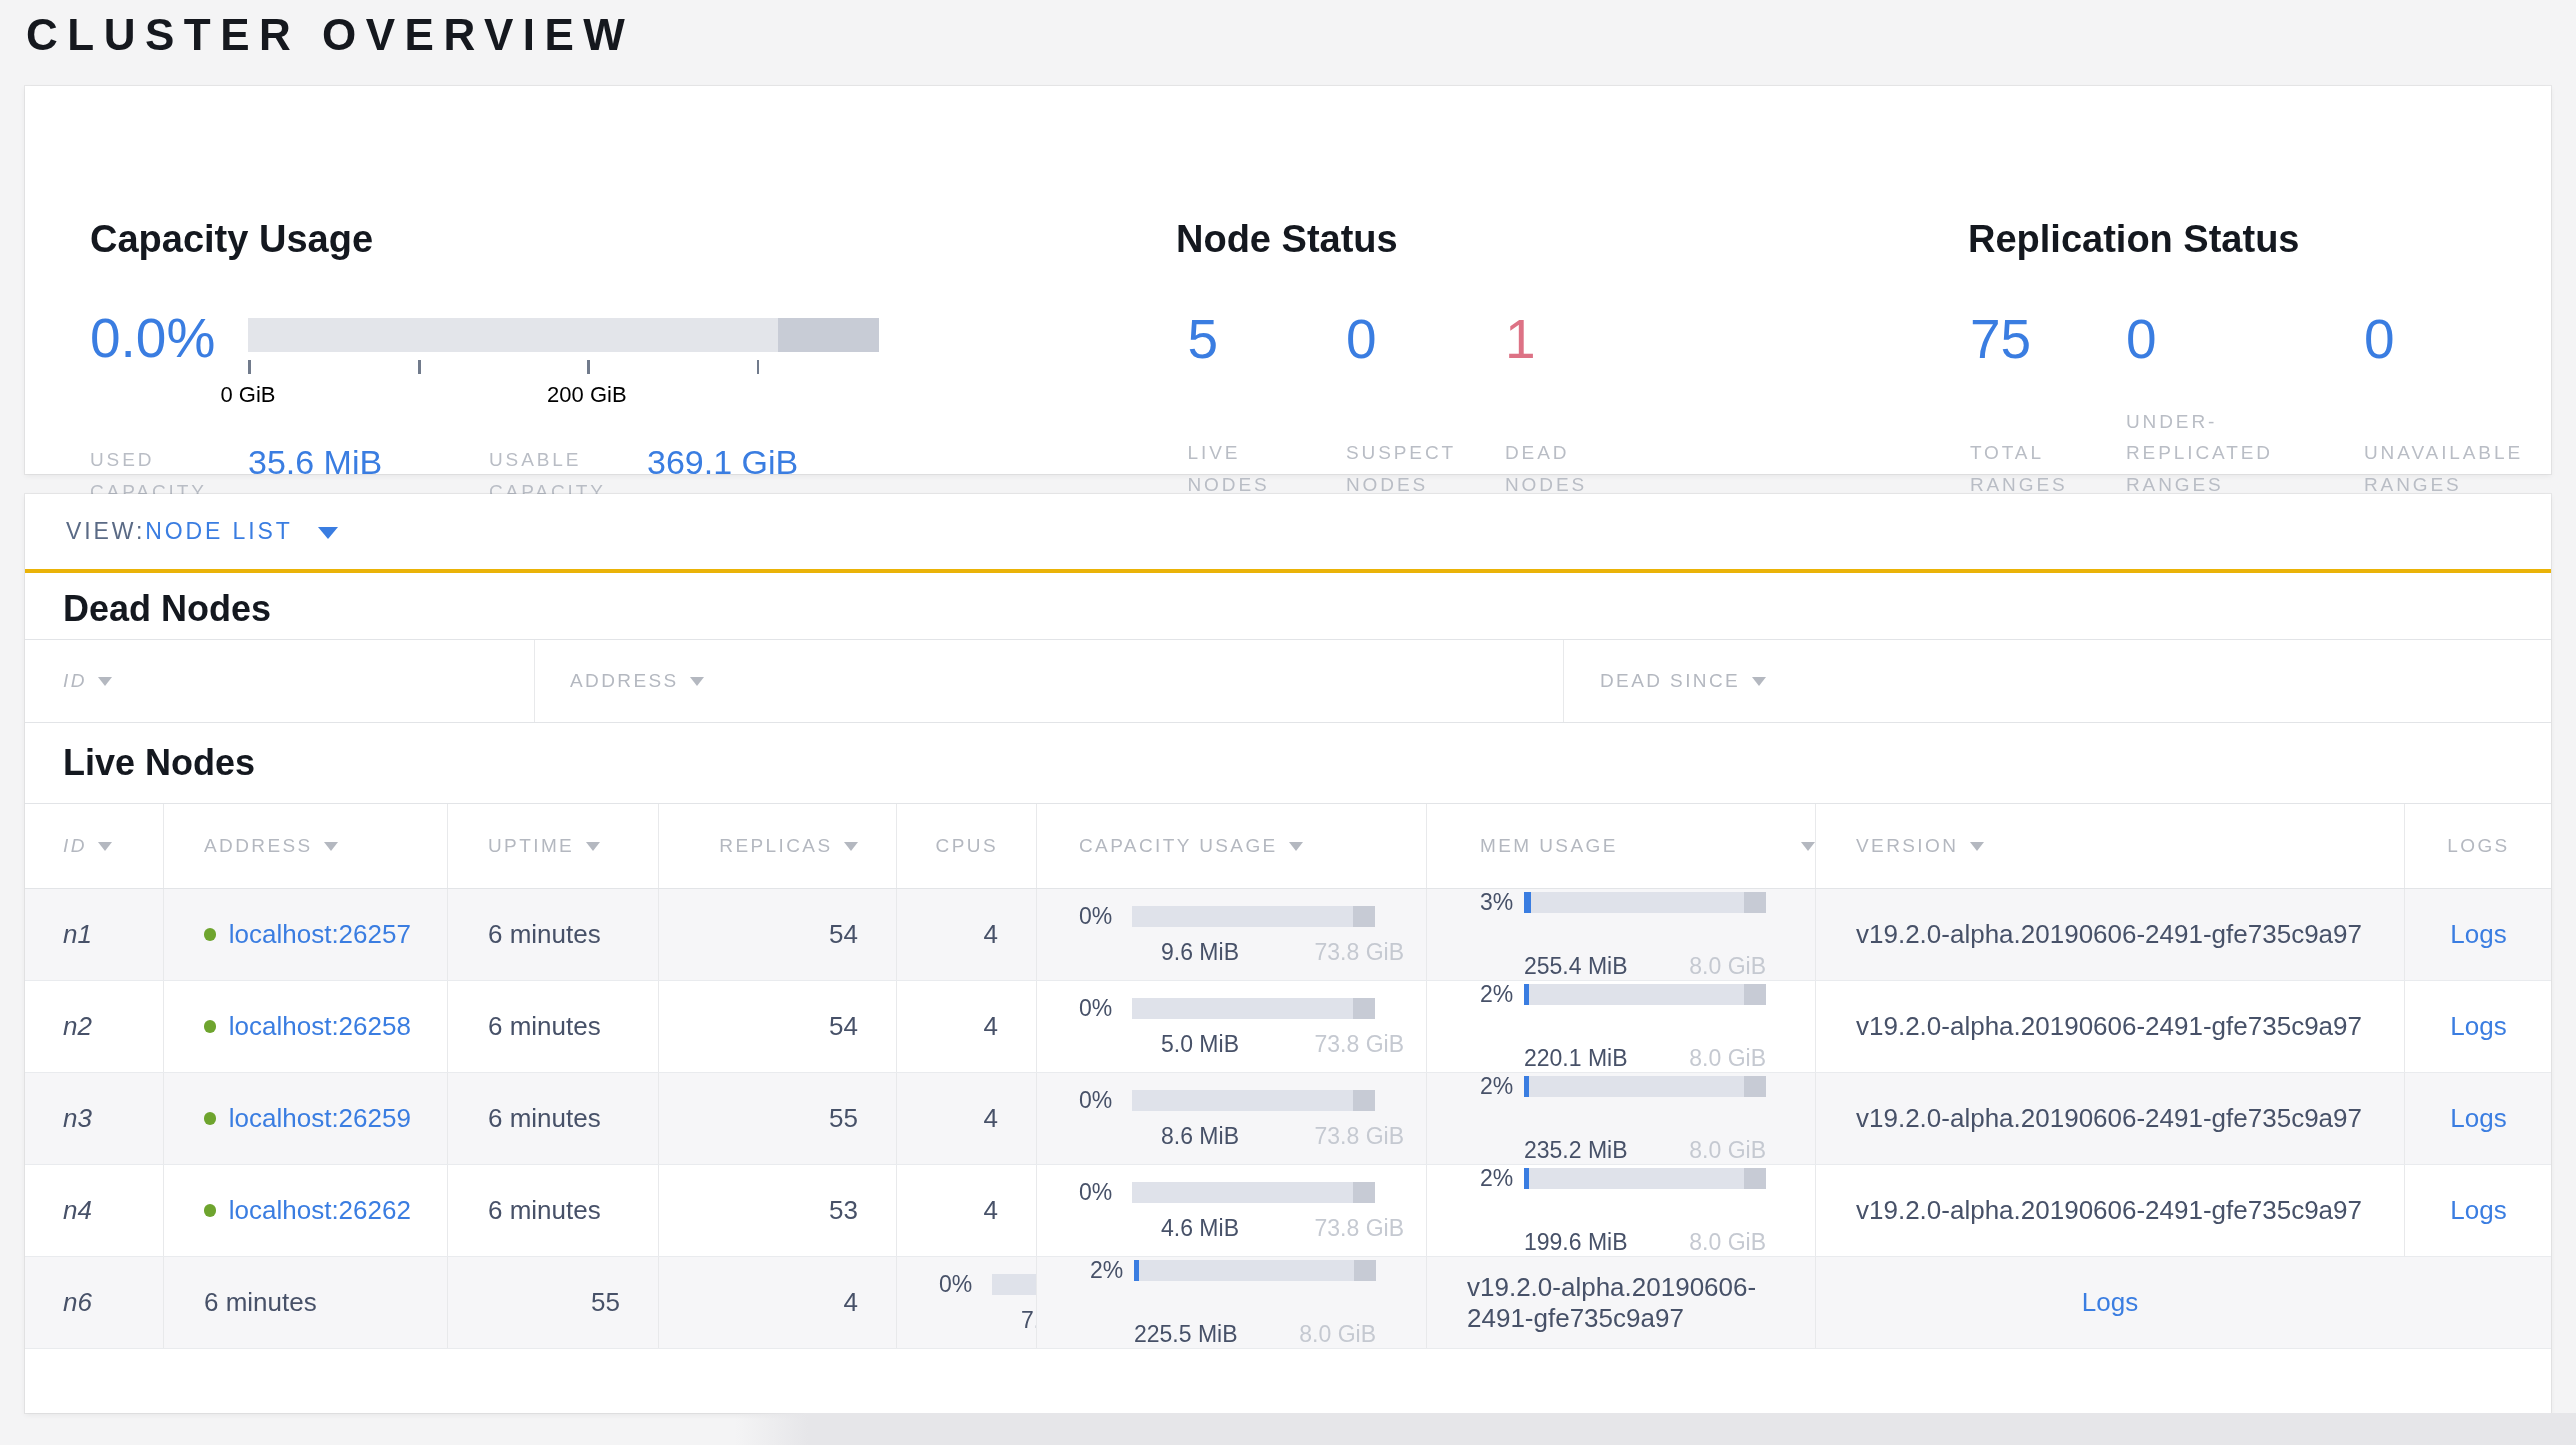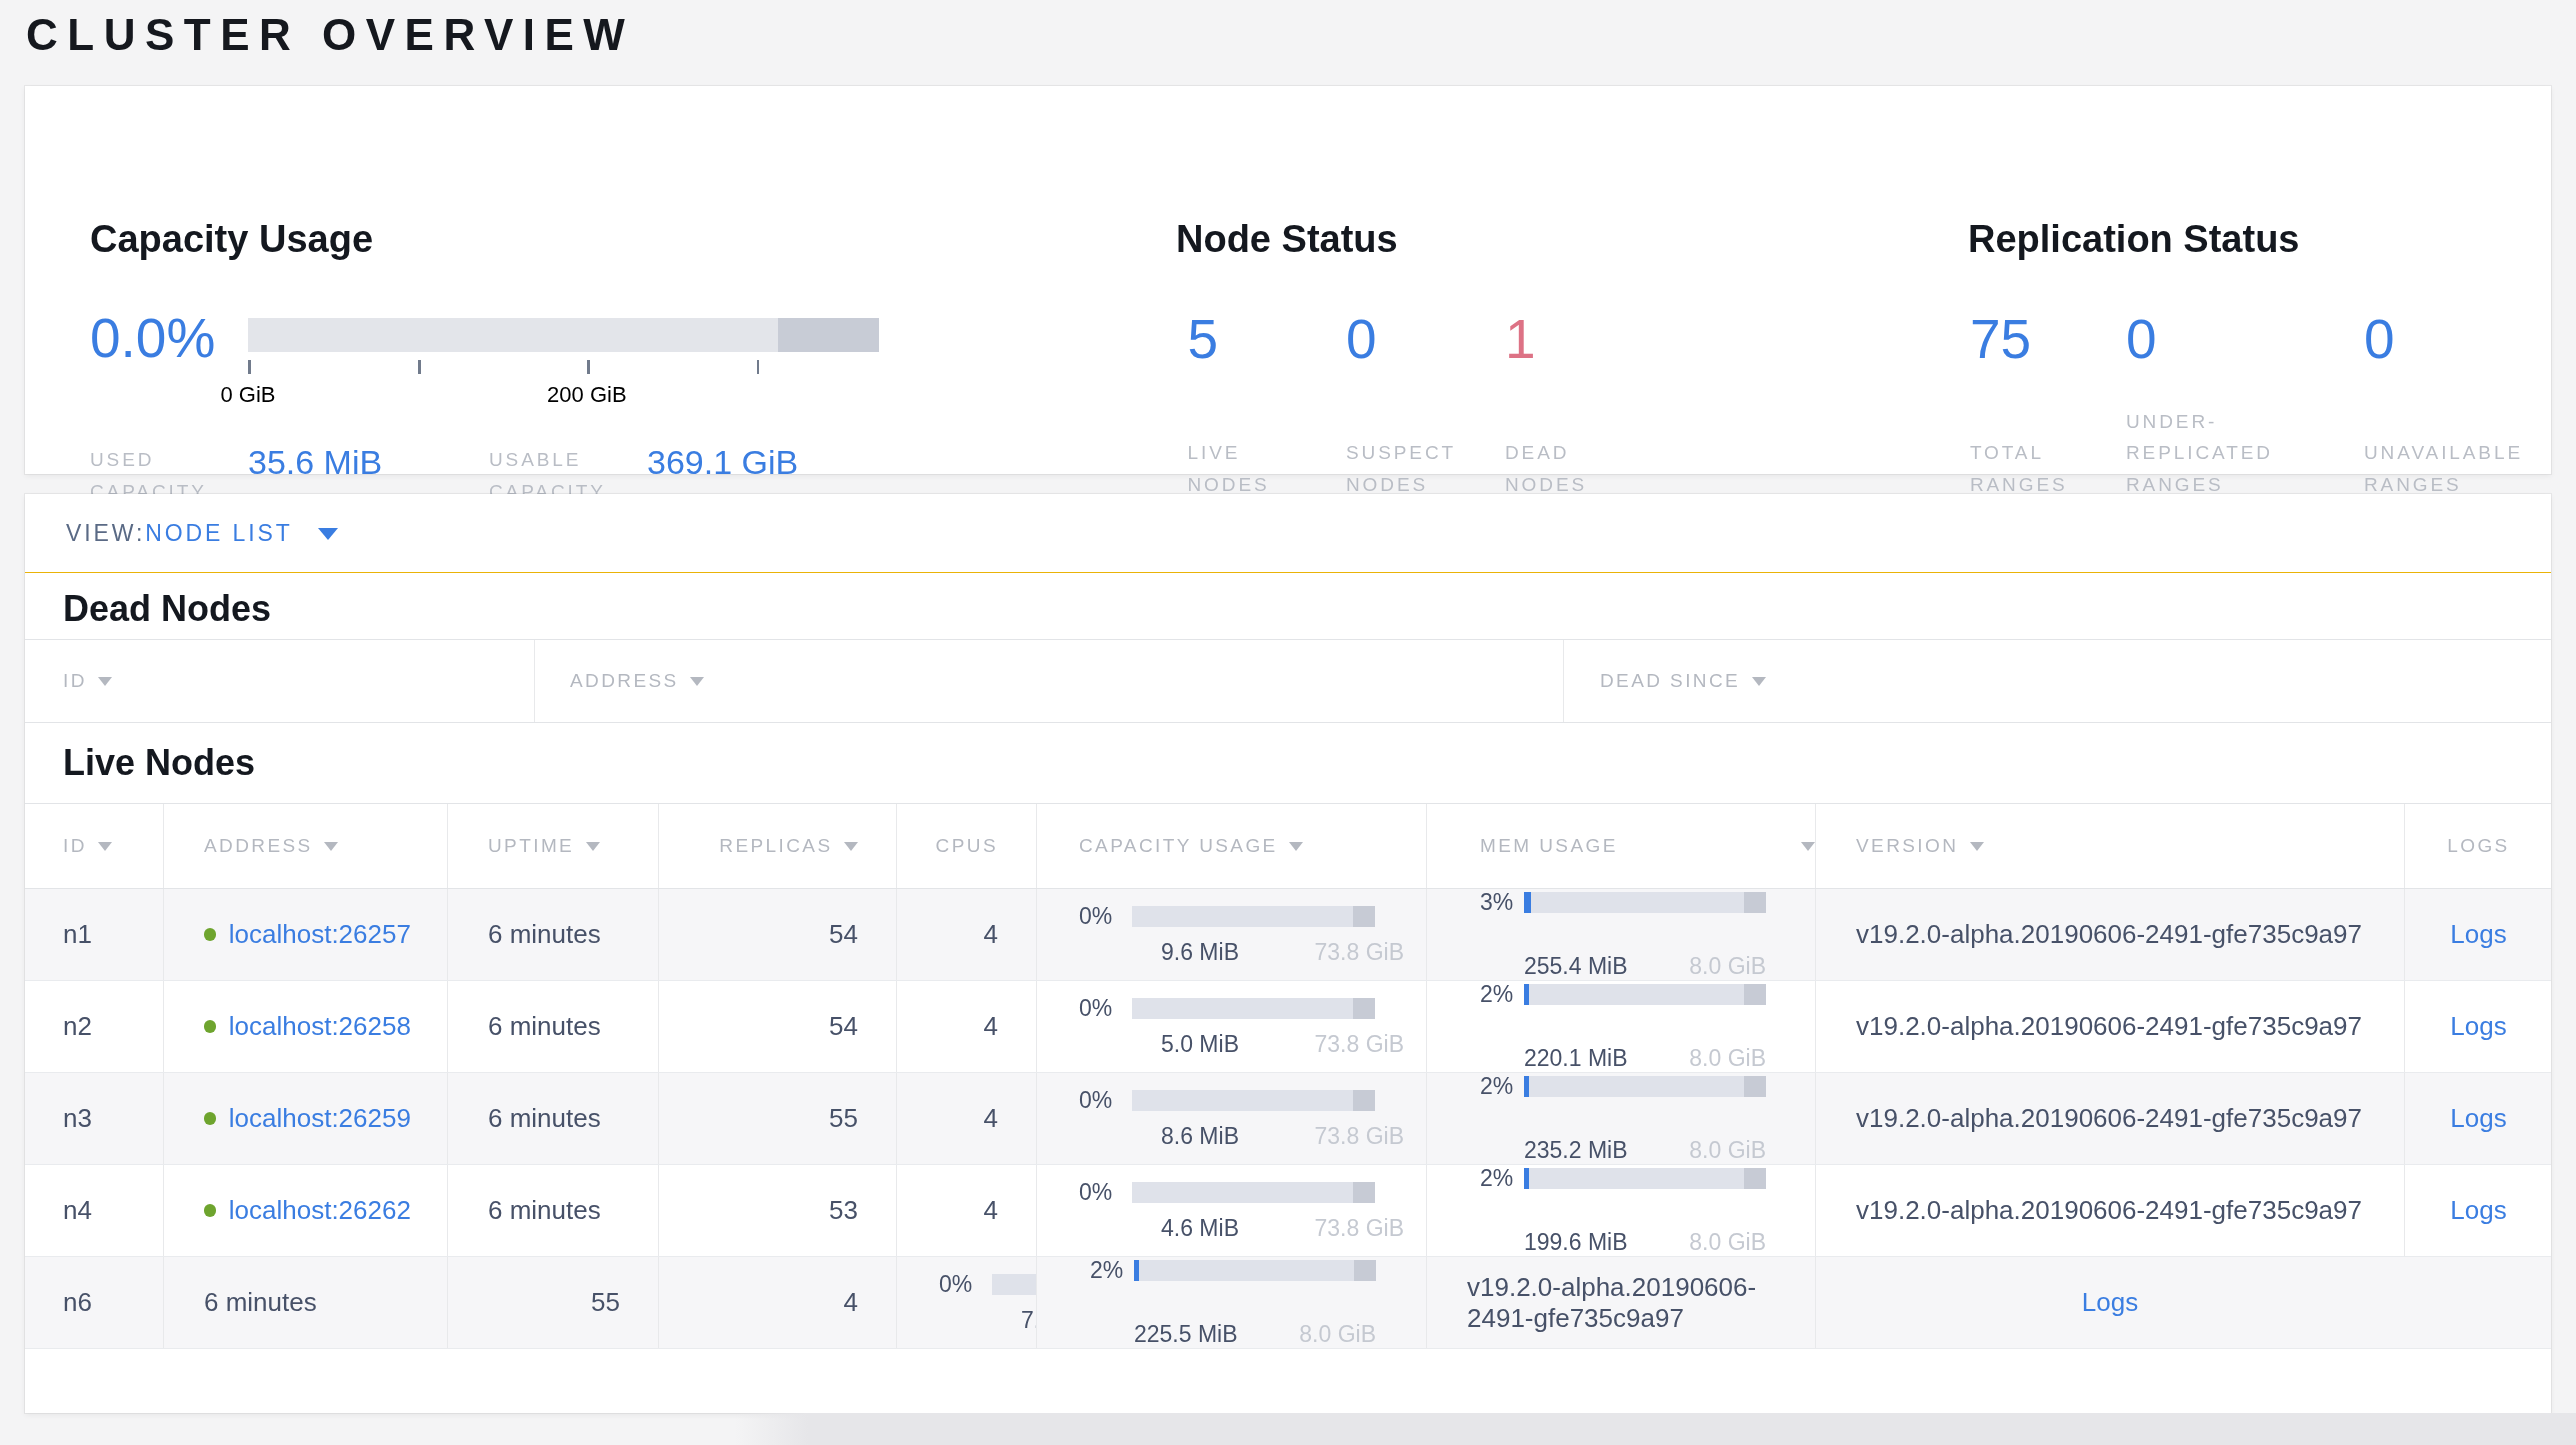--- a/index.html
+++ b/index.html
@@ -63,21 +63,21 @@
   .cap-stat { display:flex; align-items:flex-start; }
   .cap-stat .stat-label { width:158px; }
   .stat-value { font-size:34px; color:#3a7de1; line-height:36px; }
 
   
   .stat-col { position:absolute; top:96px; height:188px; }
   .stat-col .stat-label { position:absolute; left:0; bottom:0; }
 
   
   .viewbar {
-    height:79px; border-bottom:1px solid #eab308;
+    height:79px; border-bottom:4px solid #eab308;
     display:flex; align-items:center; padding-left:41px;
   }
   .view-label { font-size:23px; letter-spacing:2.9px; color:#5a6a85; }
   .view-select { display:flex; align-items:center; cursor:pointer; }
   .view-value { font-size:23px; letter-spacing:2.9px; color:#3a7de1; }
   .caret-blue {
     width:0; height:0; margin-left:25px; margin-top:2.9px;
     border-left:10.5px solid transparent; border-right:10.5px solid transparent;
     border-top:12.4px solid #3a7de1;
   }
@@ -96,21 +96,21 @@
   .dead-grid.trow  { height:77px; border-bottom:1px solid #e2e4e7; }
   .live-grid.thead { height:86px; }
   .live-grid.trow  { height:92px; border-bottom:1px solid #e9ebee; }
   .trow.alt { background:#f6f6f8; }
 
   .hcell {
     display:flex; align-items:center;
     font-size:19px; letter-spacing:2.4px; color:#b4b8c0;
     border-left:1px solid #e8e9eb; white-space:nowrap;
   }
-  .hcell:first-child, .cell:first-child { border-left:none; }
+  .hcell:first-child, .cell:first-child { border-left:none;font-style:italic; }
   .sort-caret {
     width:0; height:0; margin-left:11.5px; margin-top:1.9px;
     border-left:7.6px solid transparent; border-right:7.6px solid transparent;
     border-top:9.5px solid #b4b8c0;
   }
   .cell {
     display:flex; align-items:center;
     font-size:26px; color:#475168;
     border-left:1px solid #e8e9eb; overflow:hidden;
   }

